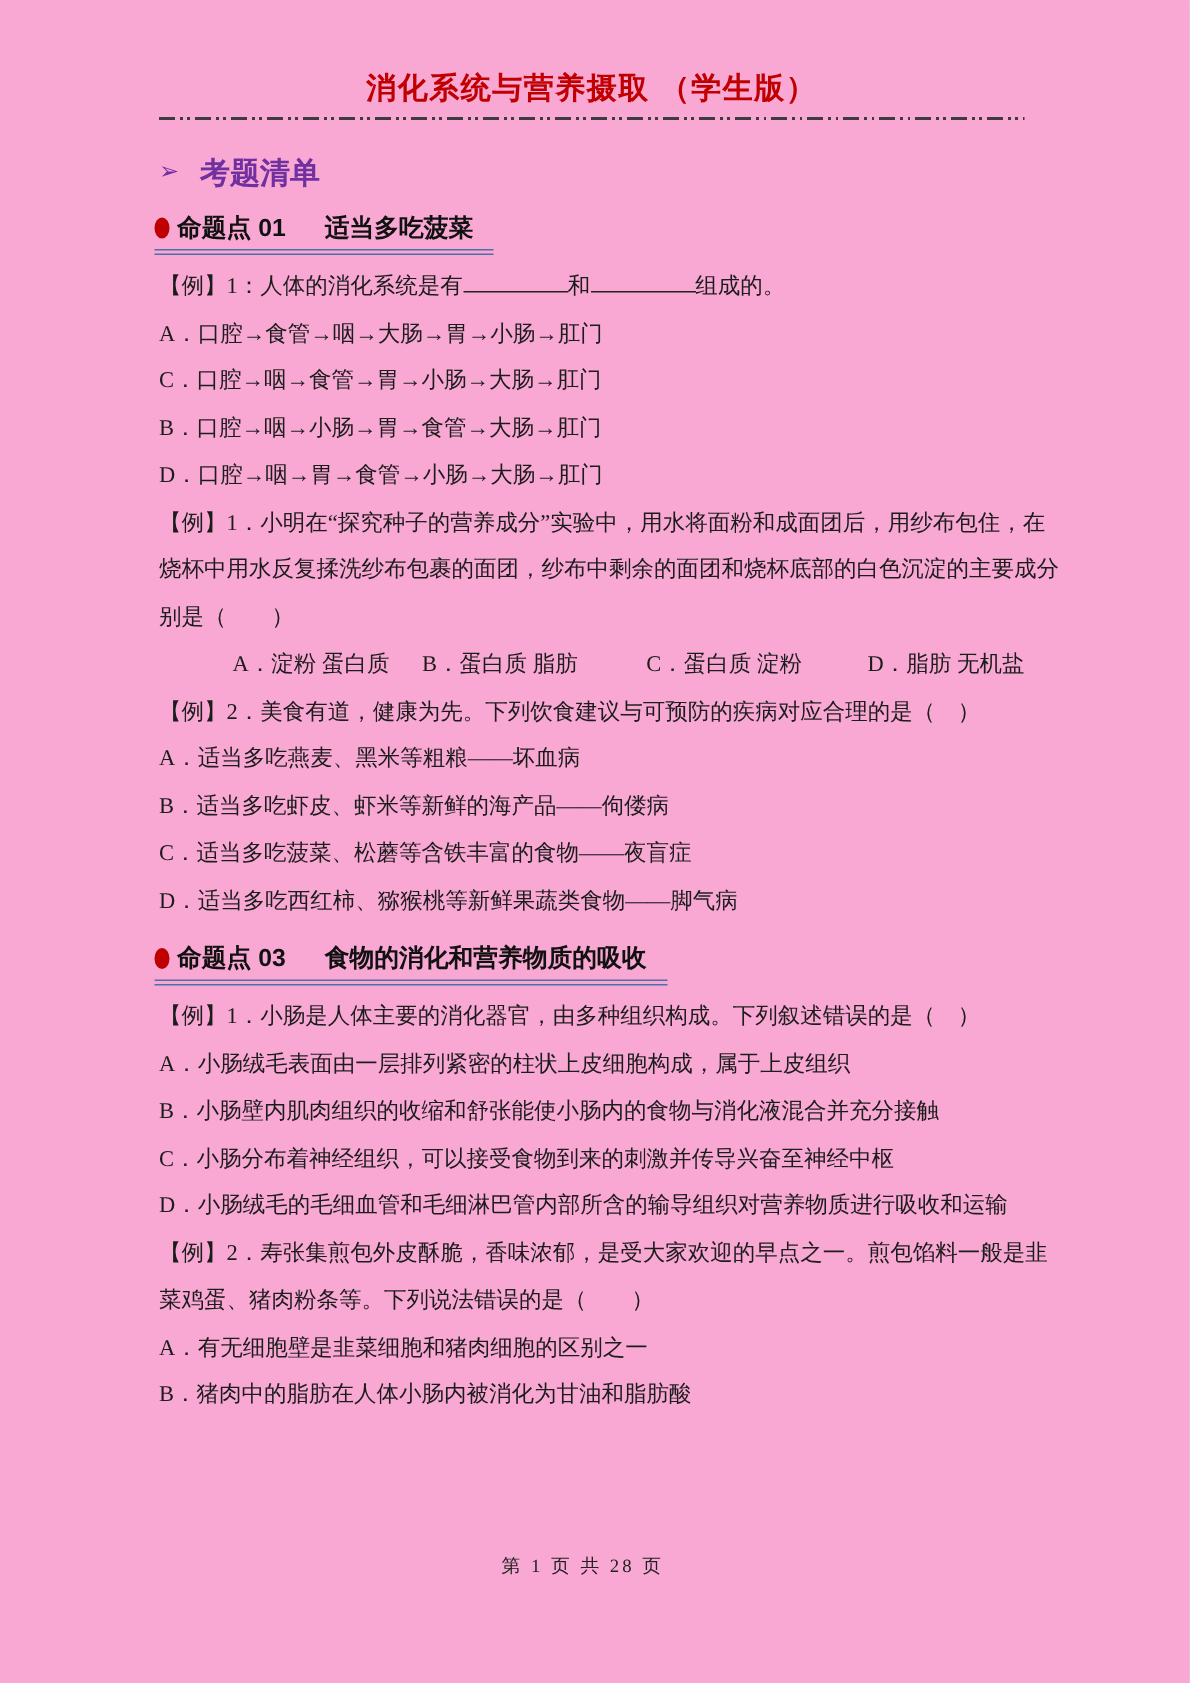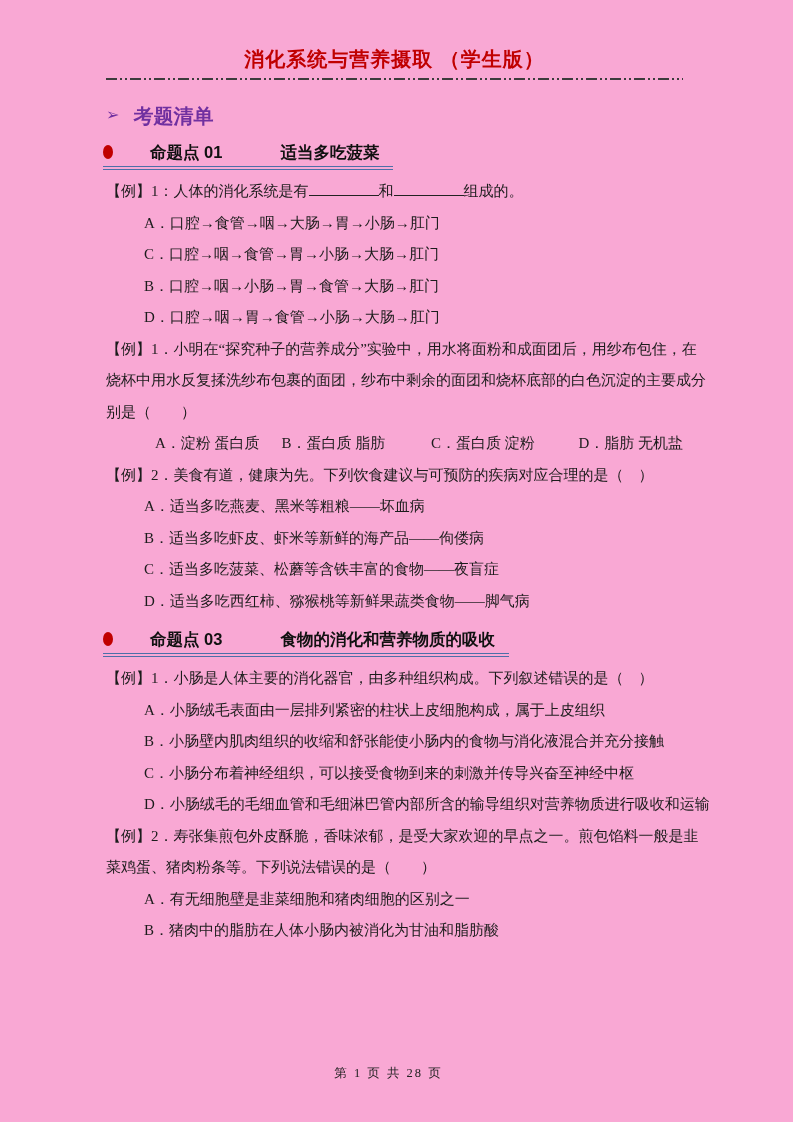--- a/index.html
+++ b/index.html
@@ -60,38 +60,38 @@
     padding: 0 14px 2px 0;
     border-bottom: 4px double var(--underline-blue, #4d6fa8);
     font-family: "Liberation Sans", "DejaVu Sans", sans-serif;
     font-weight: bold;
     font-size: 16.5px;
     line-height: 24px;
     color: #111;
     margin-left: -3px;
   }
   .section-header.gap-before { margin-top: 20px; }
-  .section-header:first-of-type { margin-top: 10px; gap: 32px; }
+  .section-header:first-of-type { margin-top: 10px; }
   .bullet {
     display: inline-block;
     width: 10px; height: 14px;
     border-radius: 50%;
     background: var(--bullet-red, #c00000);
     margin-right: 5px;
     flex: 0 0 auto;
   }
   .section-title { margin-left: 26px; }
 
   .line {
     font-size: 15px;
     line-height: 31.5px;
     white-space: nowrap;
   }
   .line.q { margin-left: 0; }
-  .line.opt { margin-left: 38px; }
+  .line.opt { }
 
   .blank {
     display: inline-block;
     width: 70px;
     border-bottom: 1px solid #222;
     height: 14px;
     vertical-align: baseline;
   }
 
   .opt-inline { margin-left: 38px; text-align: right; }
@@ -101,21 +101,20 @@
   .opt-inline .io.g3 { margin-left: 40px; }
 
   .footer {
     position: absolute;
     left: 0; right: 16px;
     top: 1036px;
     text-align: center;
     font-size: 12.5px;
     color: #222;
     letter-spacing: 2px;
-    margin-top: 29px;
   }
 </style>
 </head>
 <body>
 
 <div class="page">
   <div class="content">
 
     <div class="doc-title">消化系统与营养摄取 （学生版）</div>
     <div class="divider"></div>

